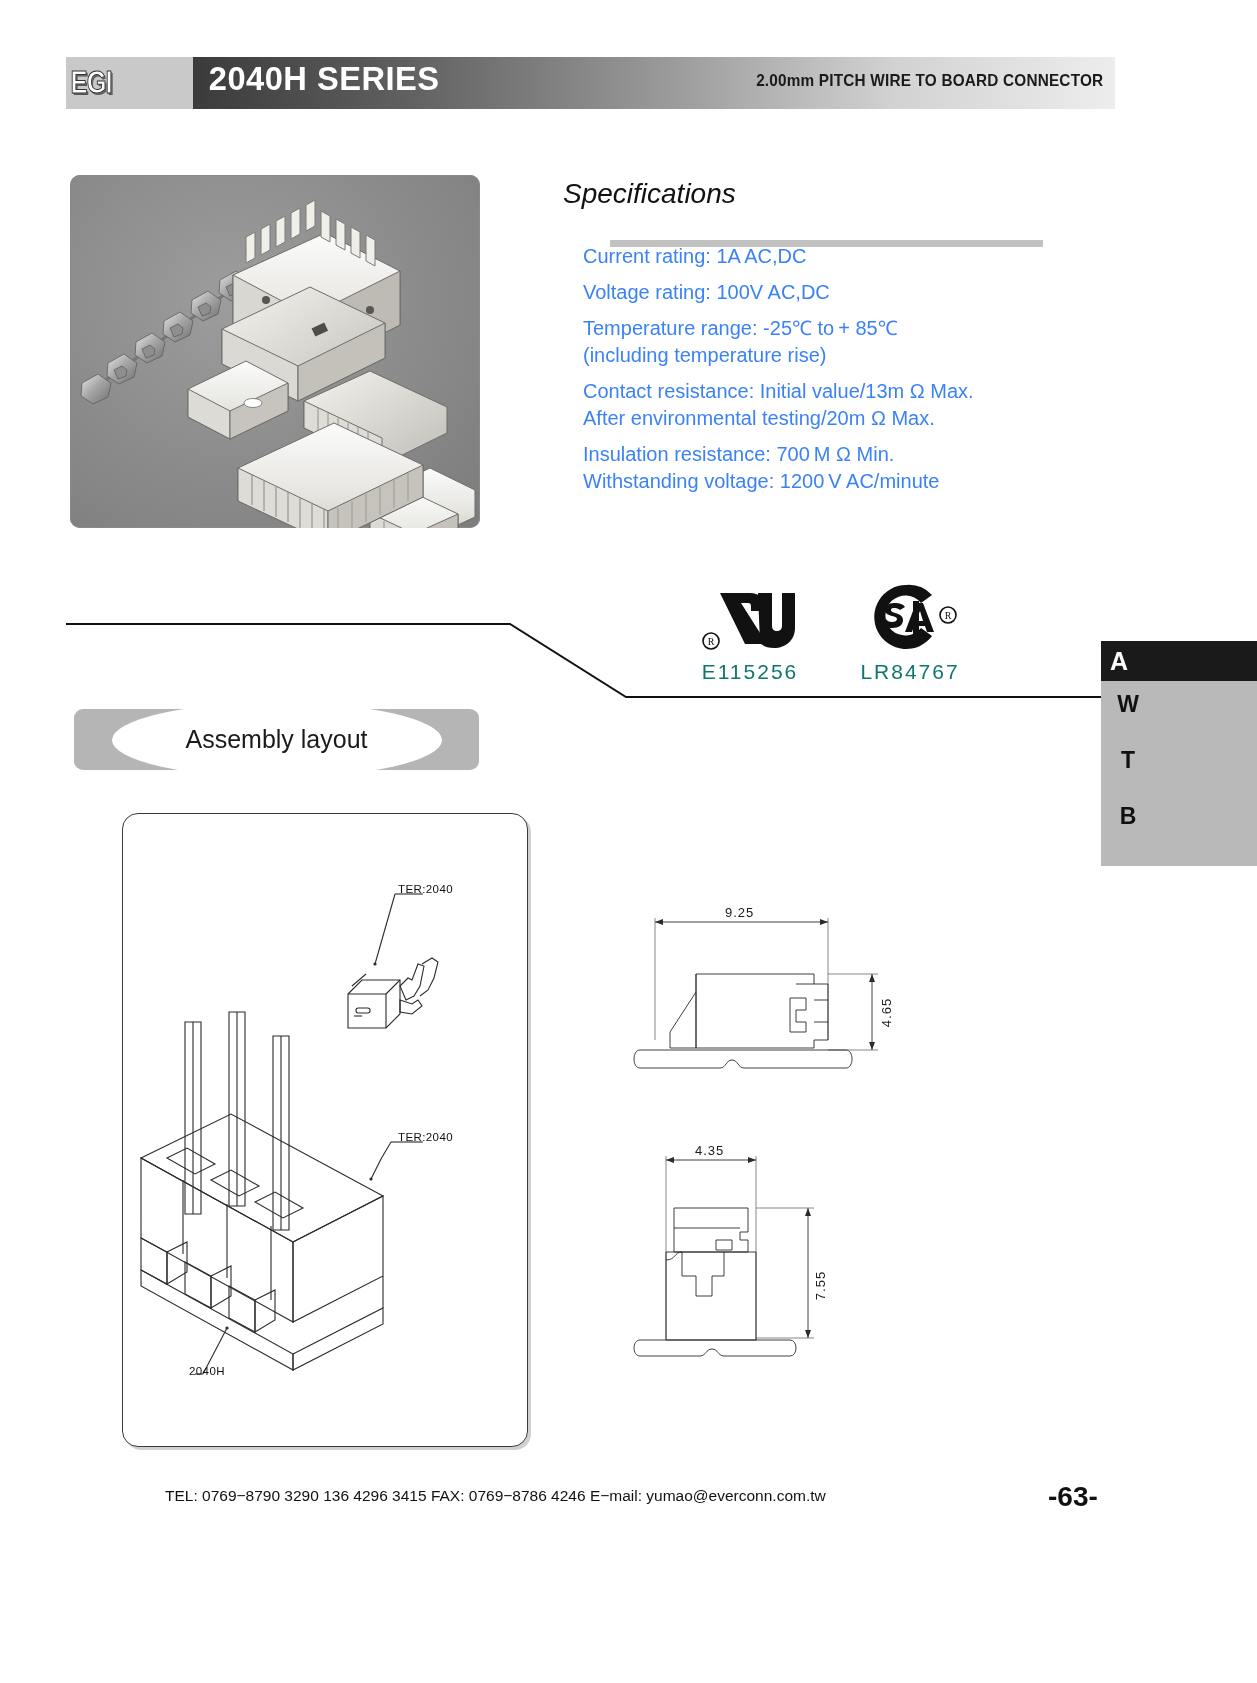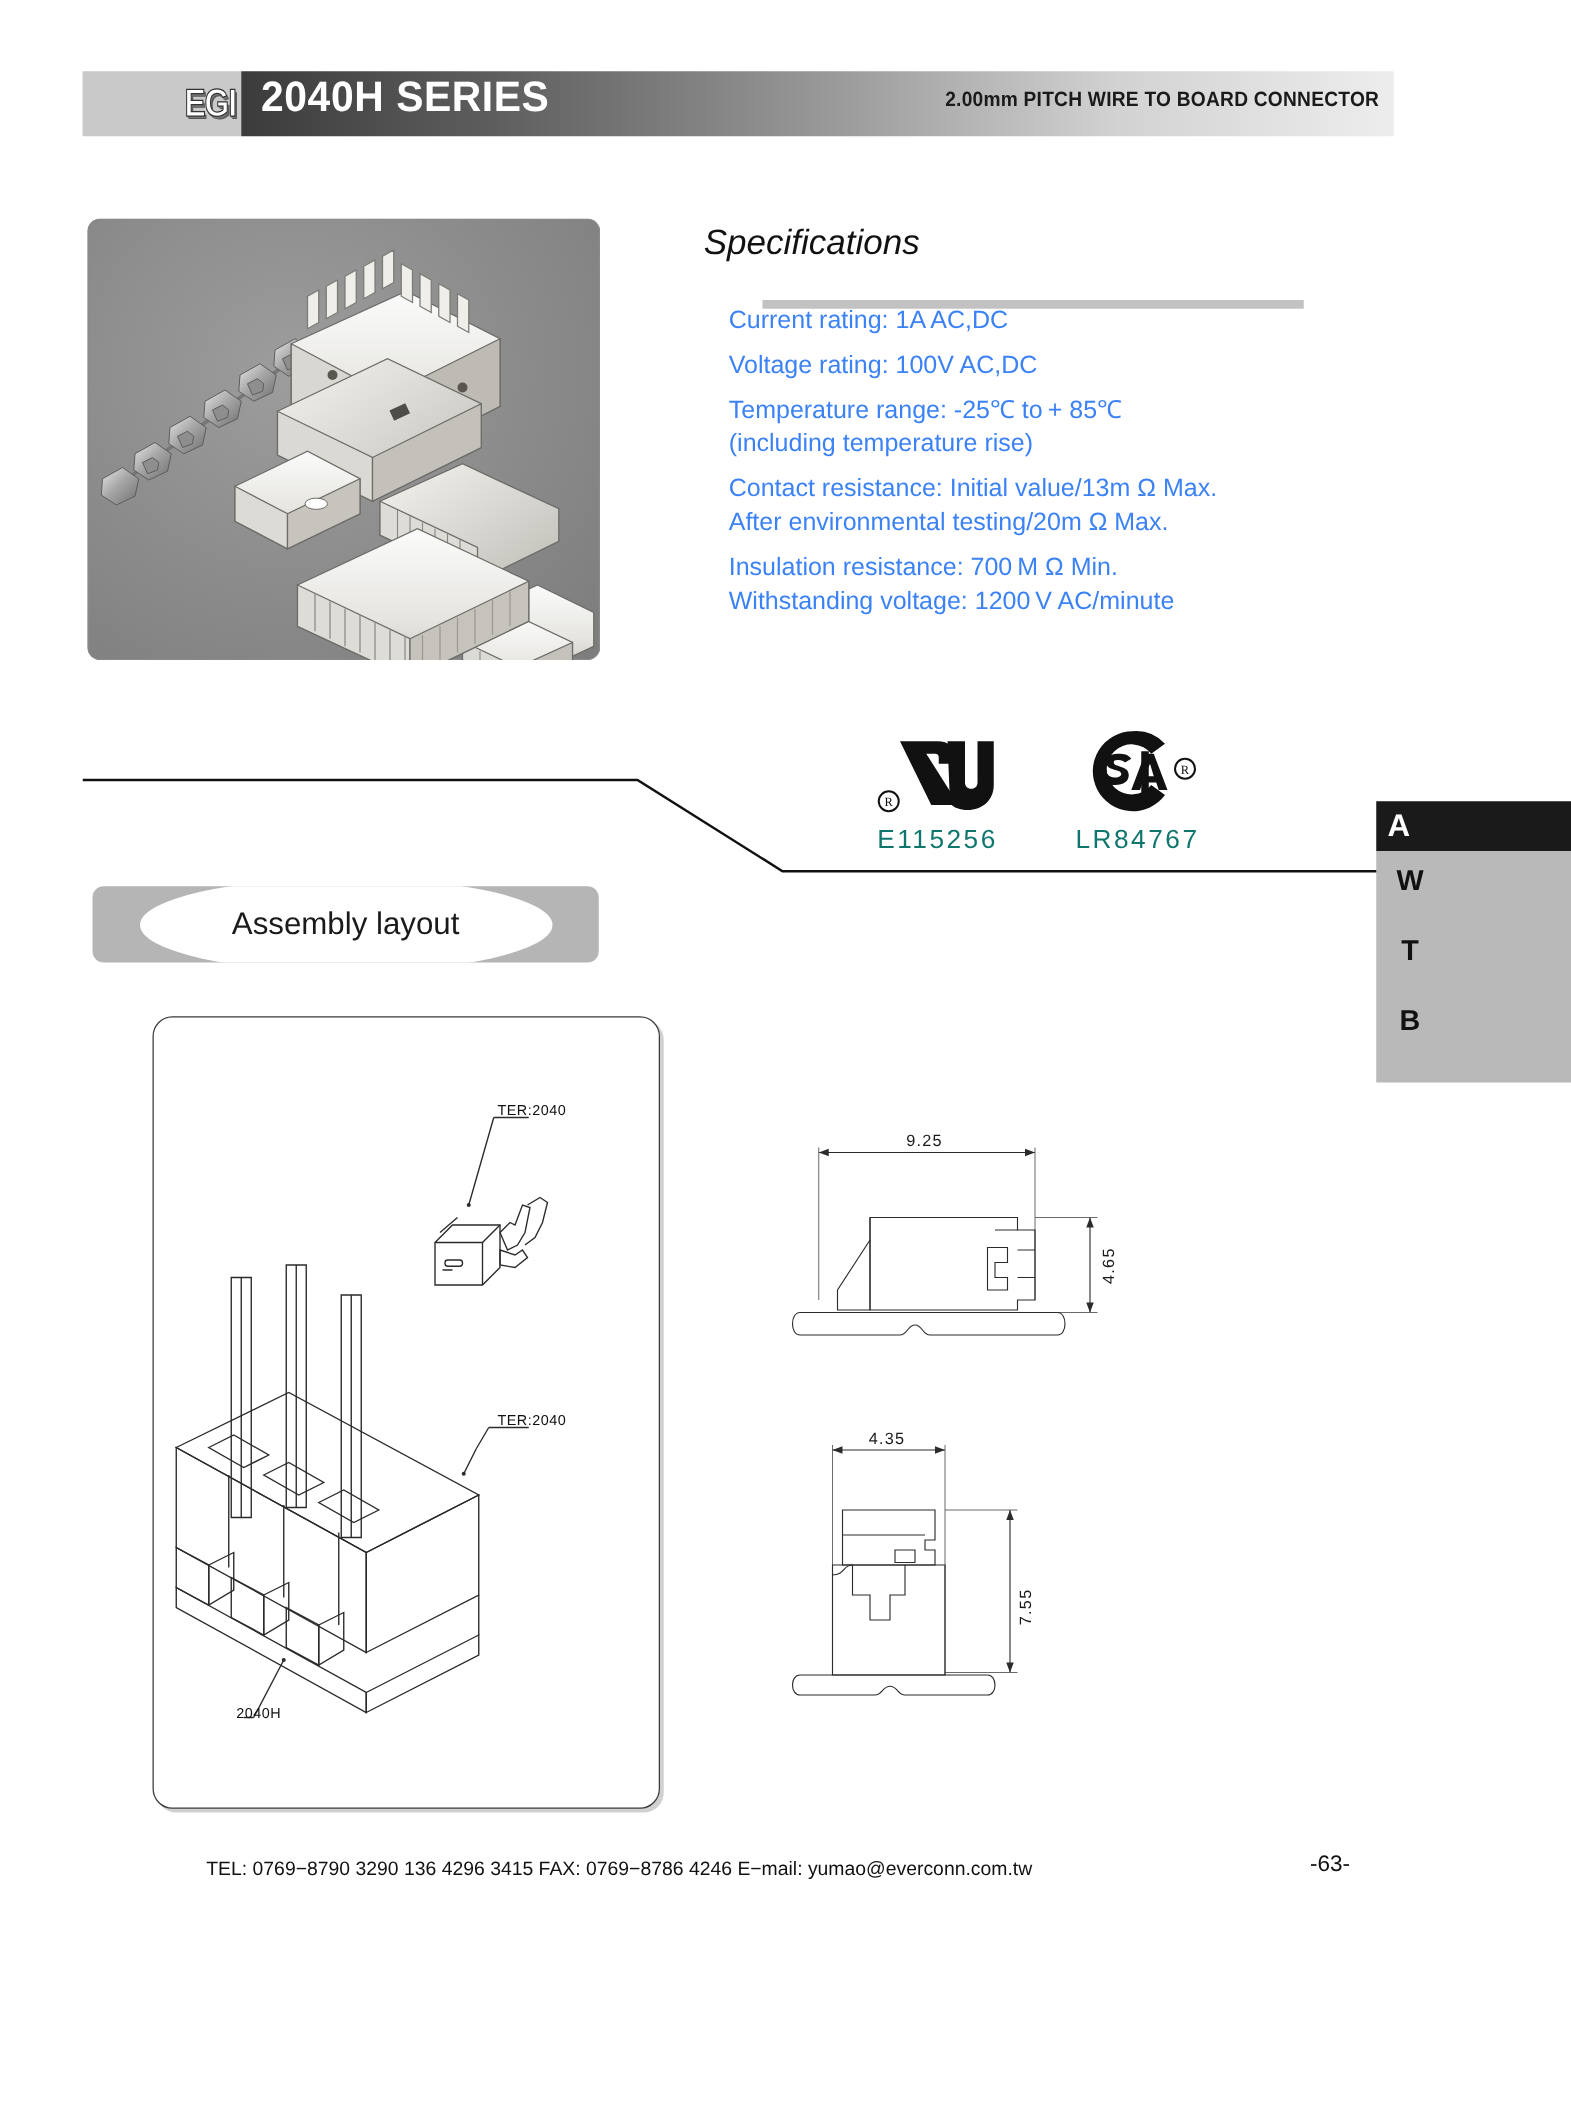--- a/index.html
+++ b/index.html
@@ -7,21 +7,21 @@
     width:1257px;height:1683px;background:#ffffff;
     font-family:"Liberation Sans",sans-serif;
     position:relative;overflow:hidden;
   }
   .page{position:absolute;inset:0;}
 
   
   .header{position:absolute;left:66px;top:57px;width:1049px;height:52px;}
   .hdr-logo{
     position:absolute;left:0;top:0;width:127px;height:52px;
-    background:#c9c9c9;display:flex;align-items:center;justify-content:flex-end;
+    background:#c9c9c9;display:flex;align-items:center;justify-content:flex-start;
   }
   .hdr-logo-text{
     font-weight:bold;font-size:31px;letter-spacing:-1px;color:#ffffff;
     font-family:"Liberation Sans",sans-serif;
     -webkit-text-stroke:1px #333;
     text-shadow:1px 1px 0 #777, 2px 2px 0 #555;
     transform:scaleX(0.82);
   }
   .hdr-bar{
     position:absolute;left:127px;top:0;right:0;height:52px;
@@ -132,21 +132,21 @@
 
   
   .footer{
     position:absolute;left:0;top:1487px;width:1257px;
   }
   .footer-text{
     position:absolute;left:165px;top:0;font-size:15.5px;color:#111;white-space:nowrap;
     font-family:"Liberation Sans",sans-serif;
   }
   .footer-page{
-    position:absolute;left:1048px;top:-6px;font-size:18px;color:#111;font-weight:normal;
+    position:absolute;left:1048px;top:-6px;font-size:28px;color:#111;font-weight:bold;
     font-family:"Liberation Sans",sans-serif;
   }
 </style>
 </head>
 <body>
 
 <div class="page">
 
   <div class="header">
     <div class="hdr-logo">

